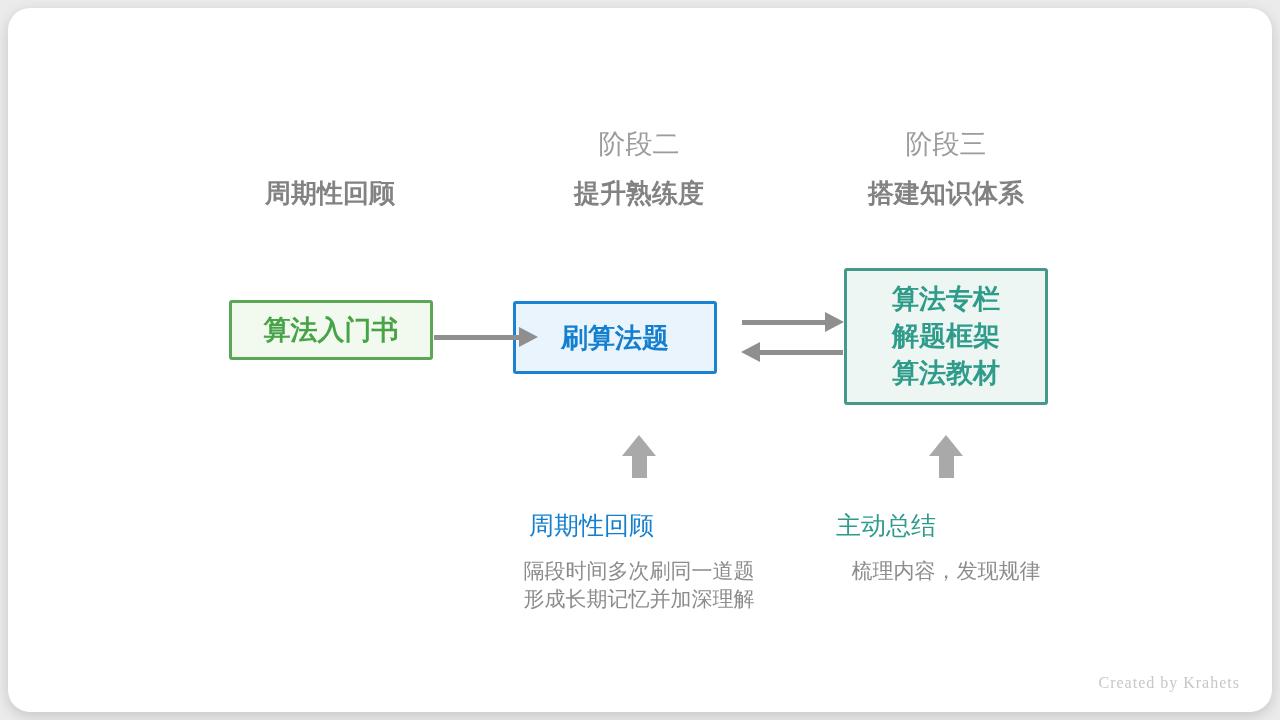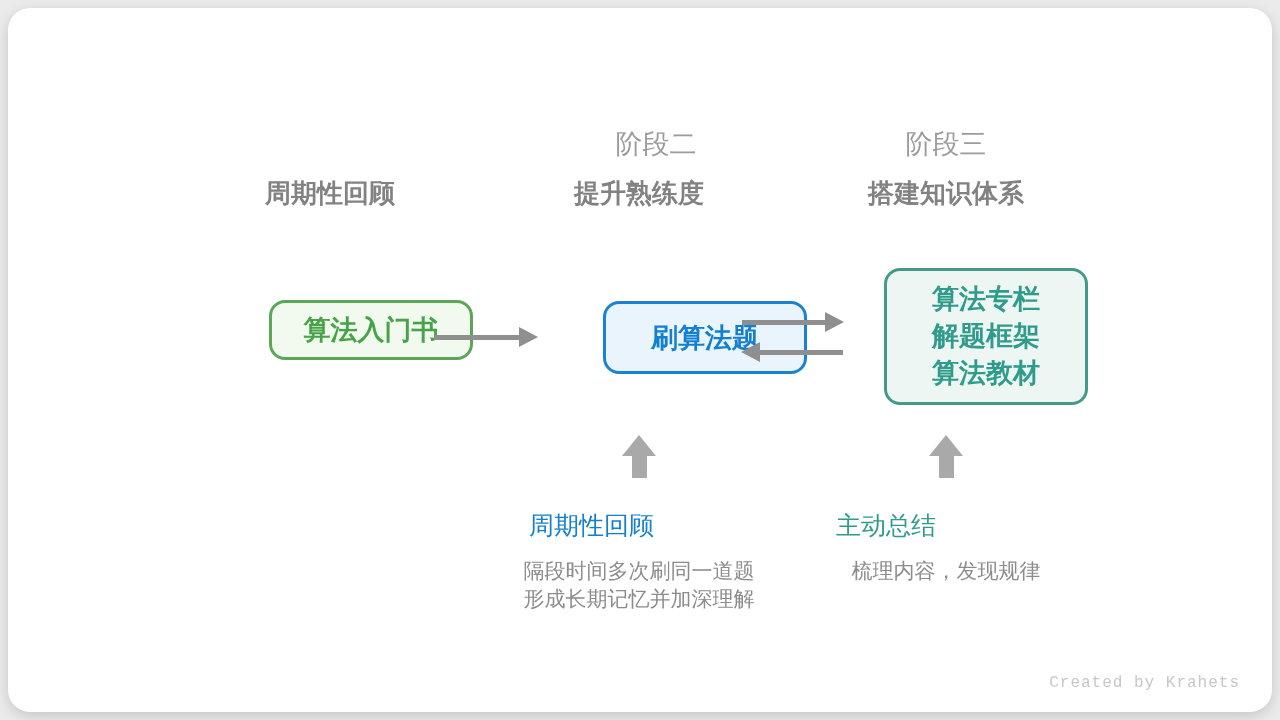--- a/index.html
+++ b/index.html
@@ -21,22 +21,22 @@
     position: absolute; width: 220px; text-align: center;
     font-size: 27px; color: var(--stage-text, #9c9c9c);
   }
   .stage-subtitle {
     position: absolute; width: 220px; text-align: center;
     font-size: 26px; font-weight: bold; color: var(--subtitle-text, #828282);
   }
   .node {
     position: absolute; display: flex; flex-direction: column;
     align-items: center; justify-content: center;
-    border-radius: 16px; border: 3px solid;
-    font-size: 27px; font-weight: bold; text-align: center; margin-left: 40px;
+    border-radius: 3px; border: 3px solid;
+    font-size: 27px; font-weight: bold; text-align: center;
   }
   .node-green { border-color: var(--green-border); background: var(--green-fill); color: var(--green-text); }
   .node-blue  { border-color: var(--blue-border);  background: var(--blue-fill);  color: var(--blue-text); }
   .node-teal  { border-color: var(--teal-border);  background: var(--teal-fill);  color: var(--teal-text); }
   .node-teal .node-line { line-height: 37px; }
   .arrow-line {
     position: absolute; height: 5px; background: var(--arrow-gray, #8f8f8f);
   }
   .arrow-head-right {
     position: absolute; width: 0; height: 0;
@@ -62,44 +62,44 @@
     font-size: 25px; font-weight: normal;
   }
   .annotation-title.blue { color: var(--blue-text); }
   .annotation-title.teal { color: var(--teal-text); }
   .annotation-desc {
     position: absolute; width: 300px; text-align: center;
     font-size: 21px; line-height: 28px; color: var(--desc-text, #8c8c8c);
   }
   .credit {
     position: absolute; top: 674px; right: 40px;
-    font-family: Liberation Mono, monospace;
+    font-family: Liberation Serif, serif;
     font-size: 16px; letter-spacing: 1px;
     color: var(--credit-text, #c7c7c7);
   }
 </style>
 </head>
 <body>
 
 <div class="canvas">
   <div class="card"></div>
 
   <div class="stage-subtitle" style="left:220px; top:176px;">周期性回顾</div>
 
-  <div class="stage-label" style="left:546px; top:126px;font-family:Liberation Serif, serif;">阶段二</div>
+  <div class="stage-label" style="left:529px; top:126px;font-family:Liberation Serif, serif;">阶段二</div>
   <div class="stage-subtitle" style="left:529px; top:176px;">提升熟练度</div>
 
   <div class="stage-label" style="left:836px; top:126px;">阶段三</div>
   <div class="stage-subtitle" style="left:836px; top:176px;text-align:center;">搭建知识体系</div>
 
   <div class="node node-green" style="left:229px; top:300px; width:204px; height:60px;">
     <span class="node-line">算法入门书</span>
   </div>
 
-  <div class="node node-blue" style="left:563px; top:301px; width:204px; height:73px;">
+  <div class="node node-blue" style="left:513px; top:301px; width:204px; height:73px;">
     <span class="node-line">刷算法题</span>
   </div>
 
   <div class="node node-teal" style="left:844px; top:268px; width:204px; height:137px;">
     <span class="node-line">算法专栏</span>
     <span class="node-line">解题框架</span>
     <span class="node-line">算法教材</span>
   </div>
 
   <div class="arrow-line" style="left:434px; top:335px; width:88px;"></div>

